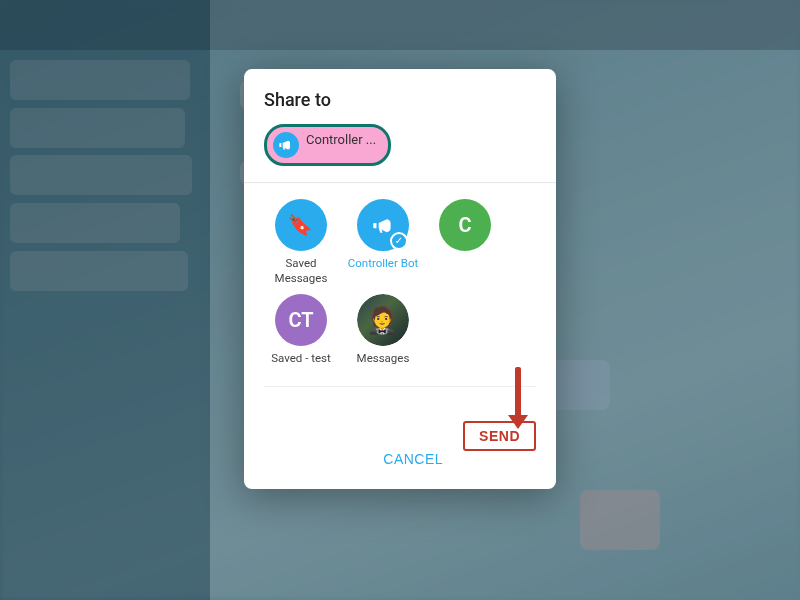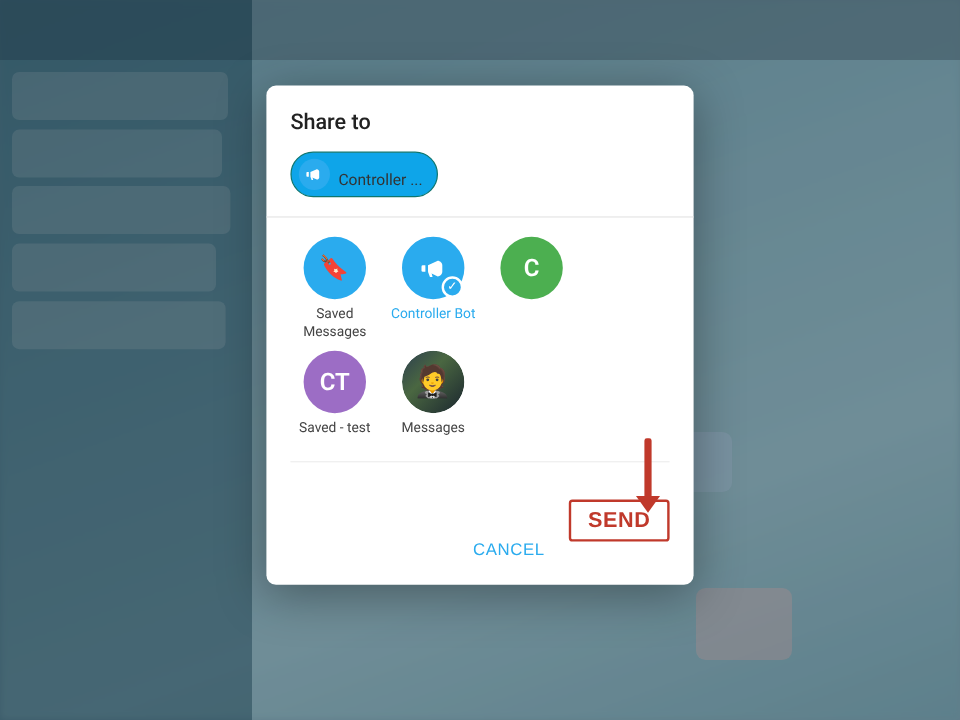--- a/index.html
+++ b/index.html
@@ -73,44 +73,44 @@
       inset: 0;
       background: rgba(0,0,0,0.3);
     }
 
     
     .dialog {
       position: absolute;
       left: 50%;
       top: 50%;
       transform: translate(-50%, -55%);
-      width: 356px;
+      width: 312px;
       background: #ffffff;
       border-radius: 8px;
       box-shadow: 0 8px 40px rgba(0,0,0,0.35);
       padding: 20px 20px 16px 20px;
     }
 
     .dialog-title {
       font-size: 18px;
       font-weight: 500;
       color: #222;
       margin-bottom: 14px;
     }
 
     
     .selected-pill {
       display: inline-flex;
-      align-items: flex-end;
+      align-items: flex-start;
       gap: 7px;
-      background: #0ea5e9;
+      background: #f9a8d4;
       border-radius: 20px;
       padding: 5px 12px 5px 6px;
       margin-bottom: 16px;
-      border: 1px solid #0f766e;
+      border: 3px solid #0f766e;
     }
 
     .pill-icon {
       width: 26px;
       height: 26px;
       border-radius: 50%;
       background: #2aabee;
       display: flex;
       align-items: center;
       justify-content: center;
@@ -262,21 +262,21 @@
       padding: 6px 12px;
       text-transform: uppercase;
       letter-spacing: 0.5px;
       margin-top: 46px;
     }
 
     .btn-send {
       background: none;
       border: 2px solid #c0392b;
       color: #c0392b;
-      font-size: 18px;
+      font-size: 14px;
       font-weight: 600;
       cursor: pointer;
       padding: 5px 14px;
       text-transform: uppercase;
       letter-spacing: 0.5px;
       border-radius: 3px;
       position: relative;
     }
 
     

